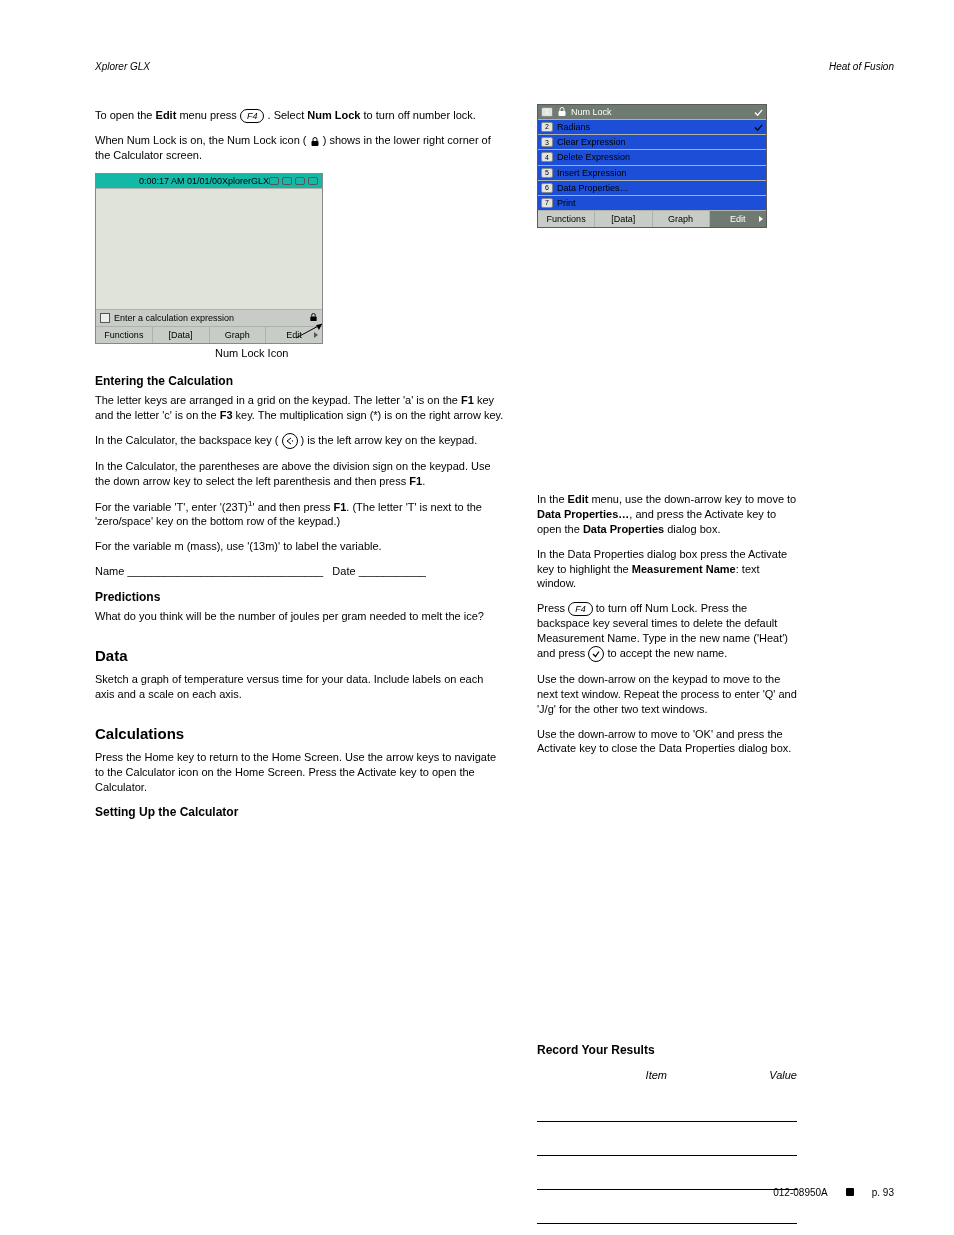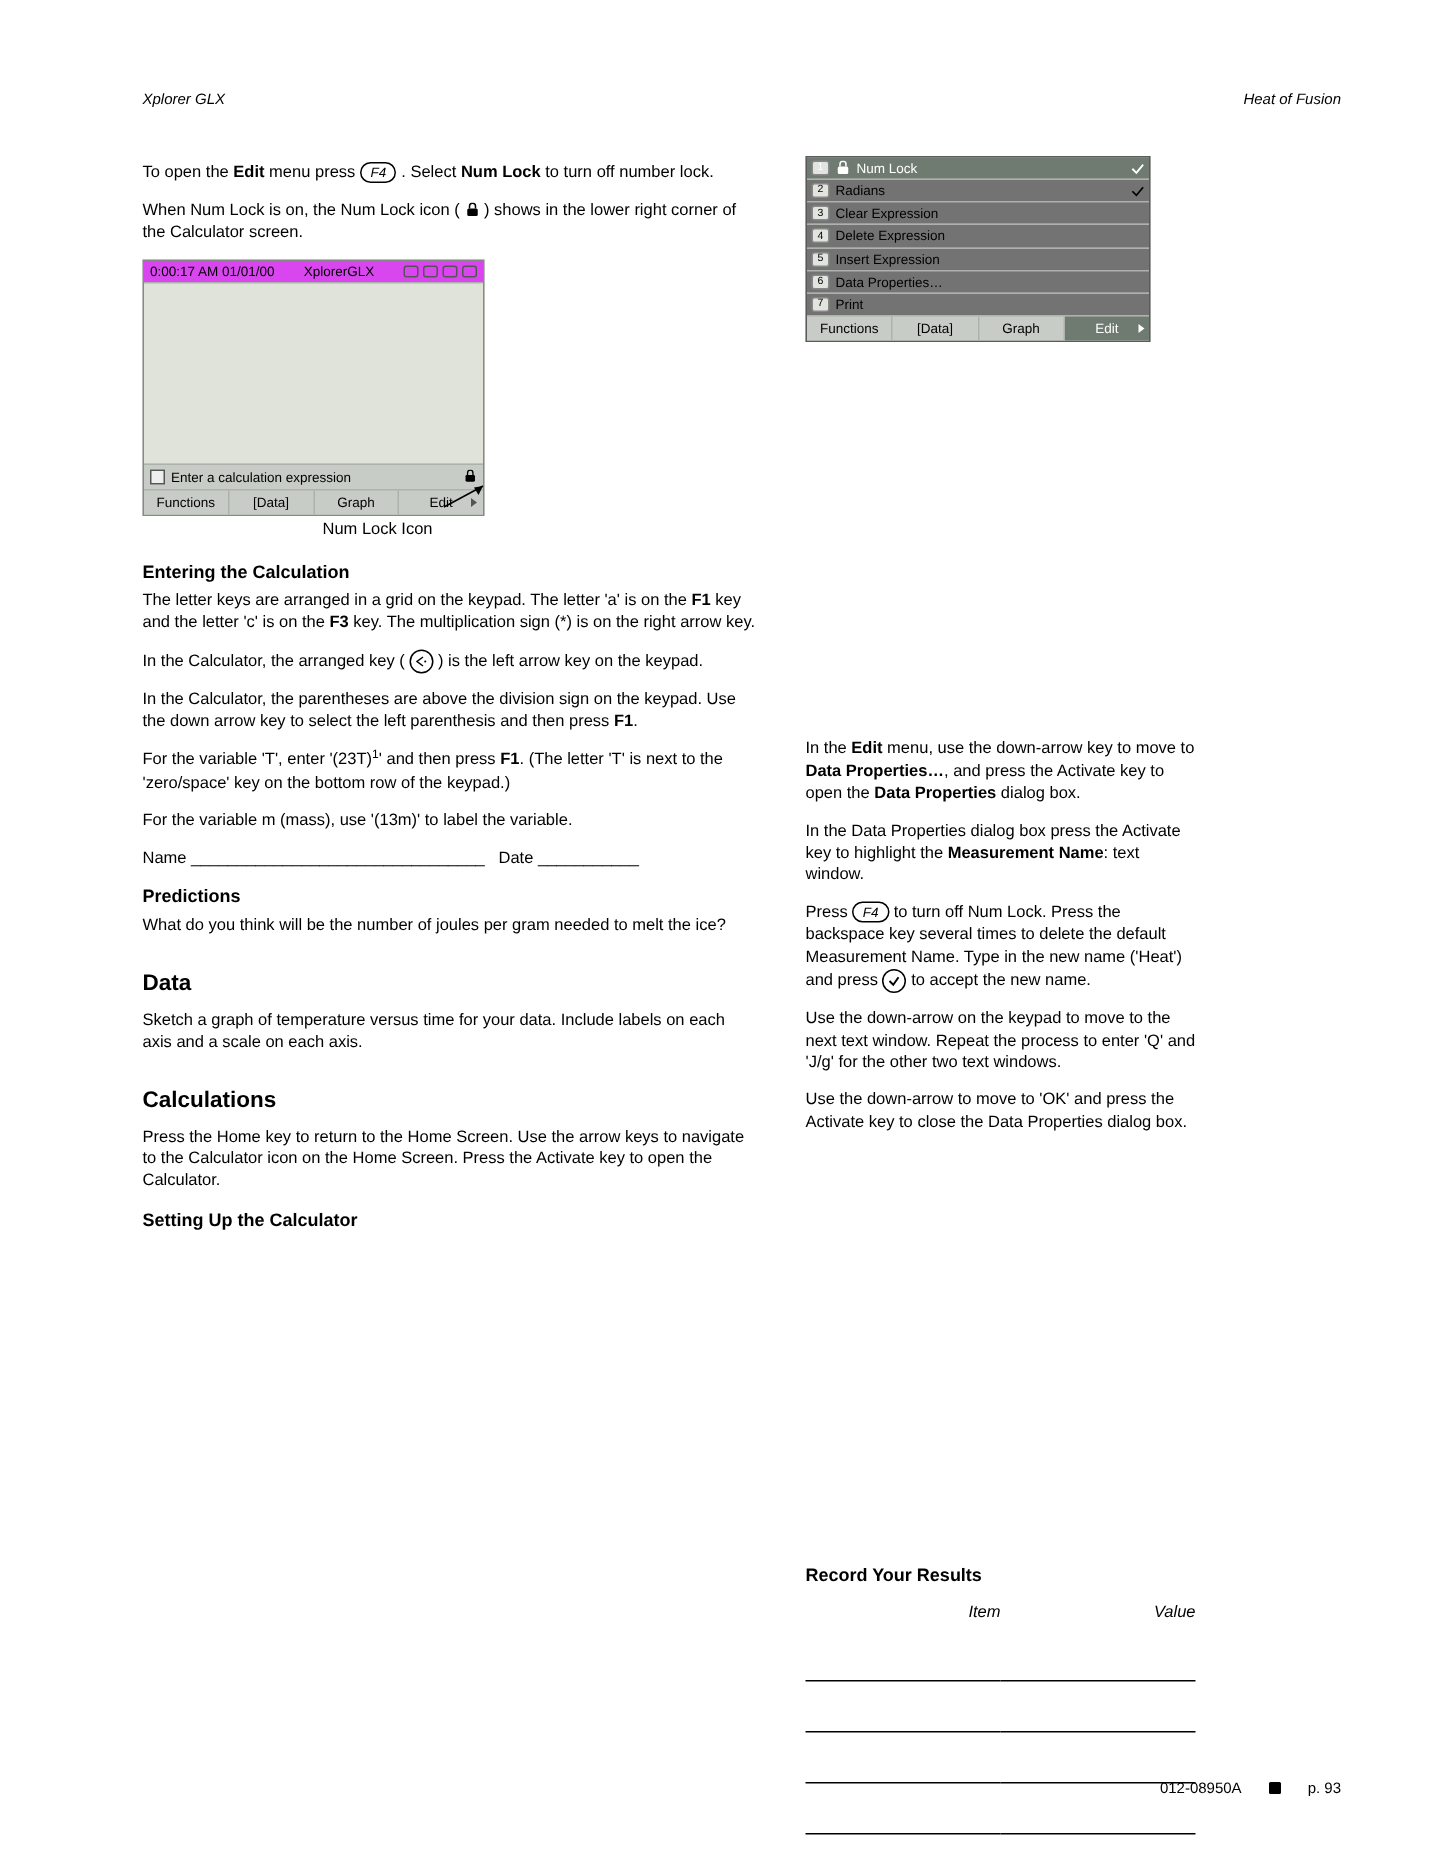--- a/index.html
+++ b/index.html
@@ -72,21 +72,21 @@
     background: #c8ccc6;
   }
   .menuthumb .mtop {
     display:flex; align-items:center; gap:4px;
     background:#6f7a70; color:#fff; padding:1px 3px;
   }
   .menuthumb .mtop .lock { width:10px; height:10px; }
   .menuthumb .row {
     display:flex; align-items:center; gap:4px;
     padding:1px 3px;
-    background:#737373;
+    background:#1d4ed8;
     border-top:1px solid #aeb2ac;
     text-align:right;
   }
   .menuthumb .num {
     width:12px; height:10px; border:1px solid #888; border-radius:2px;
     display:flex; align-items:center; justify-content:center; font-size:7px;
     background:#e2e4df;
   }
   .menuthumb .check { margin-left:auto; width:9px; height:9px; }
   .menuthumb .mbot {
@@ -101,22 +101,22 @@
     content:""; position:absolute; right:3px; top:50%; transform:translateY(-50%);
     border-left:4px solid #fff; border-top:3px solid transparent; border-bottom:3px solid transparent;
   }
 
   
   .shot {
     width: 228px; margin: 6px 0 4px 0;
     border:1px solid #888; background:#dfe3d9; font-size:9px;
   }
   .shot .bar1{
-    display:flex; justify-content:space-between; align-items:center;
-    background:#d946ef; padding:1px 4px; border-bottom:1px solid #aeb2ac;
+    display:flex; justify-content:flex-end; align-items:center;
+    background:#14b8a6; padding:1px 4px; border-bottom:1px solid #aeb2ac;
   }
   .shot .bar1 .icons{ display:flex; gap:3px; }
   .shot .bar1 .icons span{
     width:10px; height:8px; border:1px solid #555; border-radius:2px; display:inline-block;
   }
   .shot .area{ height:120px; background:#dfe3d9; }
   .shot .bar2{
     display:flex; align-items:center; gap:4px; padding:2px 4px;
     background:#c8ccc6; border-top:1px solid #aeb2ac; position:relative;
   }
@@ -226,21 +226,21 @@
           <span>Edit</span>
         </div>
       </div>
       <div class="shotcap">Num Lock Icon</div>
 
       <h3 class="sub">Entering the Calculation</h3>
       <p>
         <span>The letter keys are arranged in a grid on the keypad. The letter 'a' is on the </span><b>F1</b><span> key and the letter 'c' is on the </span><b>F3</b><span> key. The multiplication sign (*) is on the right arrow key.</span>
       </p>
       <p>
-        <span>In the Calculator, the arranged key (</span>
+        <span>In the Calculator, the backspace key (</span>
         <span class="key round">
           <svg viewBox="0 0 10 10">
               <polyline points="6,2 2,5 6,8" fill="none" stroke="#000" stroke-width="1"></polyline>
               <circle cx="7.5" cy="5" r="0.7" fill="#000"></circle>
             </svg>
         </span>
         <span>) is the left arrow key on the keypad.</span>
       </p>
       <p>
         <span>In the Calculator, the parentheses are above the division sign on the keypad. Use the down arrow key to select the left parenthesis and then press </span><b>F1</b><span>.</span>

